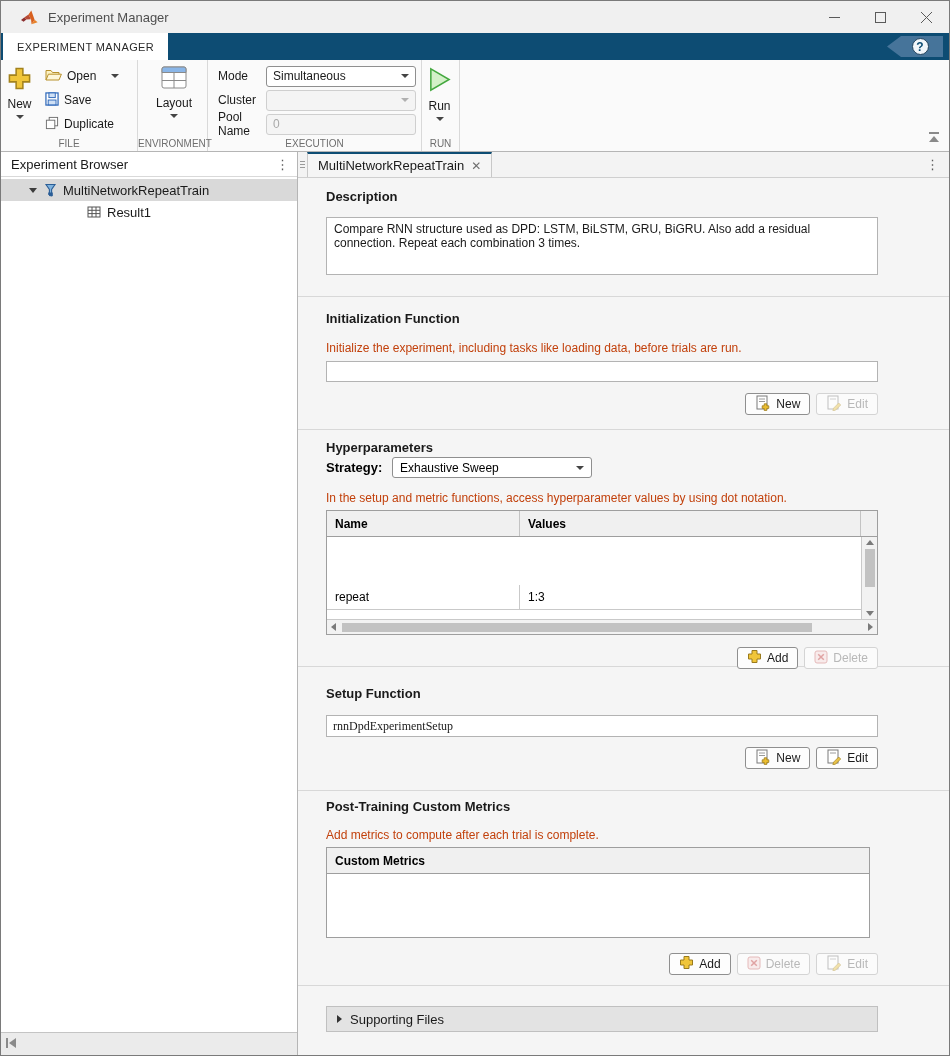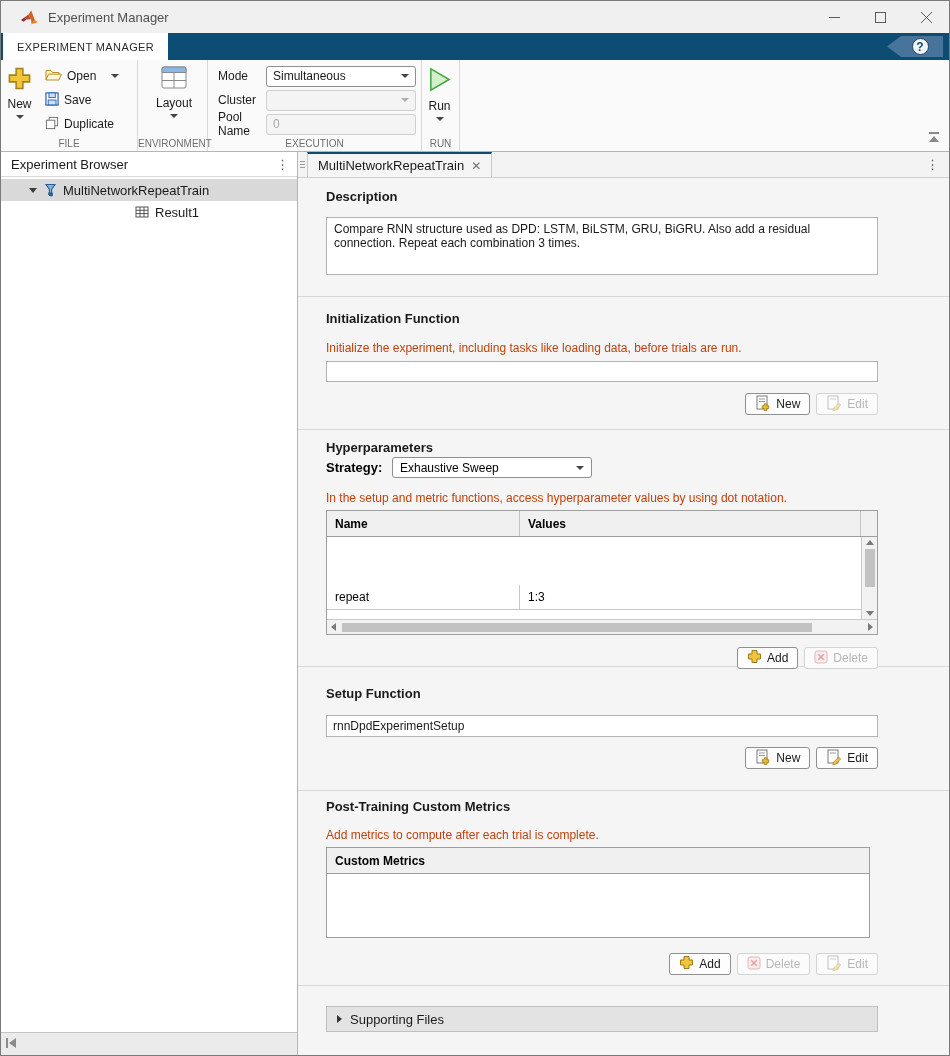--- a/index.html
+++ b/index.html
@@ -111,21 +111,21 @@
   .doc-content { flex:1; overflow:hidden; }
   .section { border-bottom:1px solid #d8d8d8; padding:0 0 0 28px; }
   .sec-heading { font-size:13px; font-weight:bold; color:#1a1a1a; }
   .hint { font-size:12px; color:#c2410c; }
   textarea.desc {
     width:552px; height:58px; resize:none; border:1px solid #b3b3b3; background:#fff;
     font-family:"Liberation Sans",sans-serif; font-size:12px; color:#1a1a1a; padding:4px 7px;
   }
   .fn-input {
     width:552px; height:21px; border:1px solid #b3b3b3; background:#fff; font-size:12px;
-    padding:0 6px; font-family:Liberation Sans, sans-serif; color:#1a1a1a;
+    padding:0 6px; font-family:Liberation Serif, serif; color:#1a1a1a;
   }
   .btnrow { width:552px; display:flex; justify-content:flex-end; gap:6px; }
   .mbtn {
     height:22px; background:#fdfdfd; border:1px solid #8f8f8f; border-radius:3px;
     display:inline-flex; align-items:center; gap:5px; padding:0 9px; font-size:12px; color:#1a1a1a;
   }
   .mbtn.disabled { border-color:#d4d4d4; color:#b8b8b8; background:#fbfbfb; }
   .mbtn.disabled svg { opacity:.45; }
   
   .strategy-row { display:flex; align-items:center; margin-top:2px; }
@@ -321,21 +321,21 @@
               <span class="caret-exp"></span>
             </span>
           <span class="tree-icon">
             <svg width="13" height="14" viewBox="0 0 13 14">
               <path d="M2 1.5 h9 l-3.4 5 v5.2 a1 1 0 0 1 -2.2 0 V6.5 z" fill="#7fb2dd" stroke="#2a5d96" stroke-width="1.1"></path>
               <path d="M4.2 9.5 h4.6 v2.2 a1 1 0 0 1 -2.2 1 l-2.4 -1 z" fill="#2a5d96"></path>
             </svg>
           </span>
           <span>MultiNetworkRepeatTrain</span>
         </div>
-        <div class="tree-row" style="padding-left:84px;margin-left:48px;">
+        <div class="tree-row" style="padding-left:84px;">
           <span class="tree-icon">
             <svg width="14" height="12" viewBox="0 0 14 12">
               <rect x="1" y="1" width="12" height="10" fill="#fff" stroke="#555"></rect>
               <line x1="1" y1="4.3" x2="13" y2="4.3" stroke="#555"></line>
               <line x1="1" y1="7.6" x2="13" y2="7.6" stroke="#555"></line>
               <line x1="5" y1="1" x2="5" y2="11" stroke="#555"></line>
               <line x1="9" y1="1" x2="9" y2="11" stroke="#555"></line>
             </svg>
           </span>
           <span>Result1</span>

